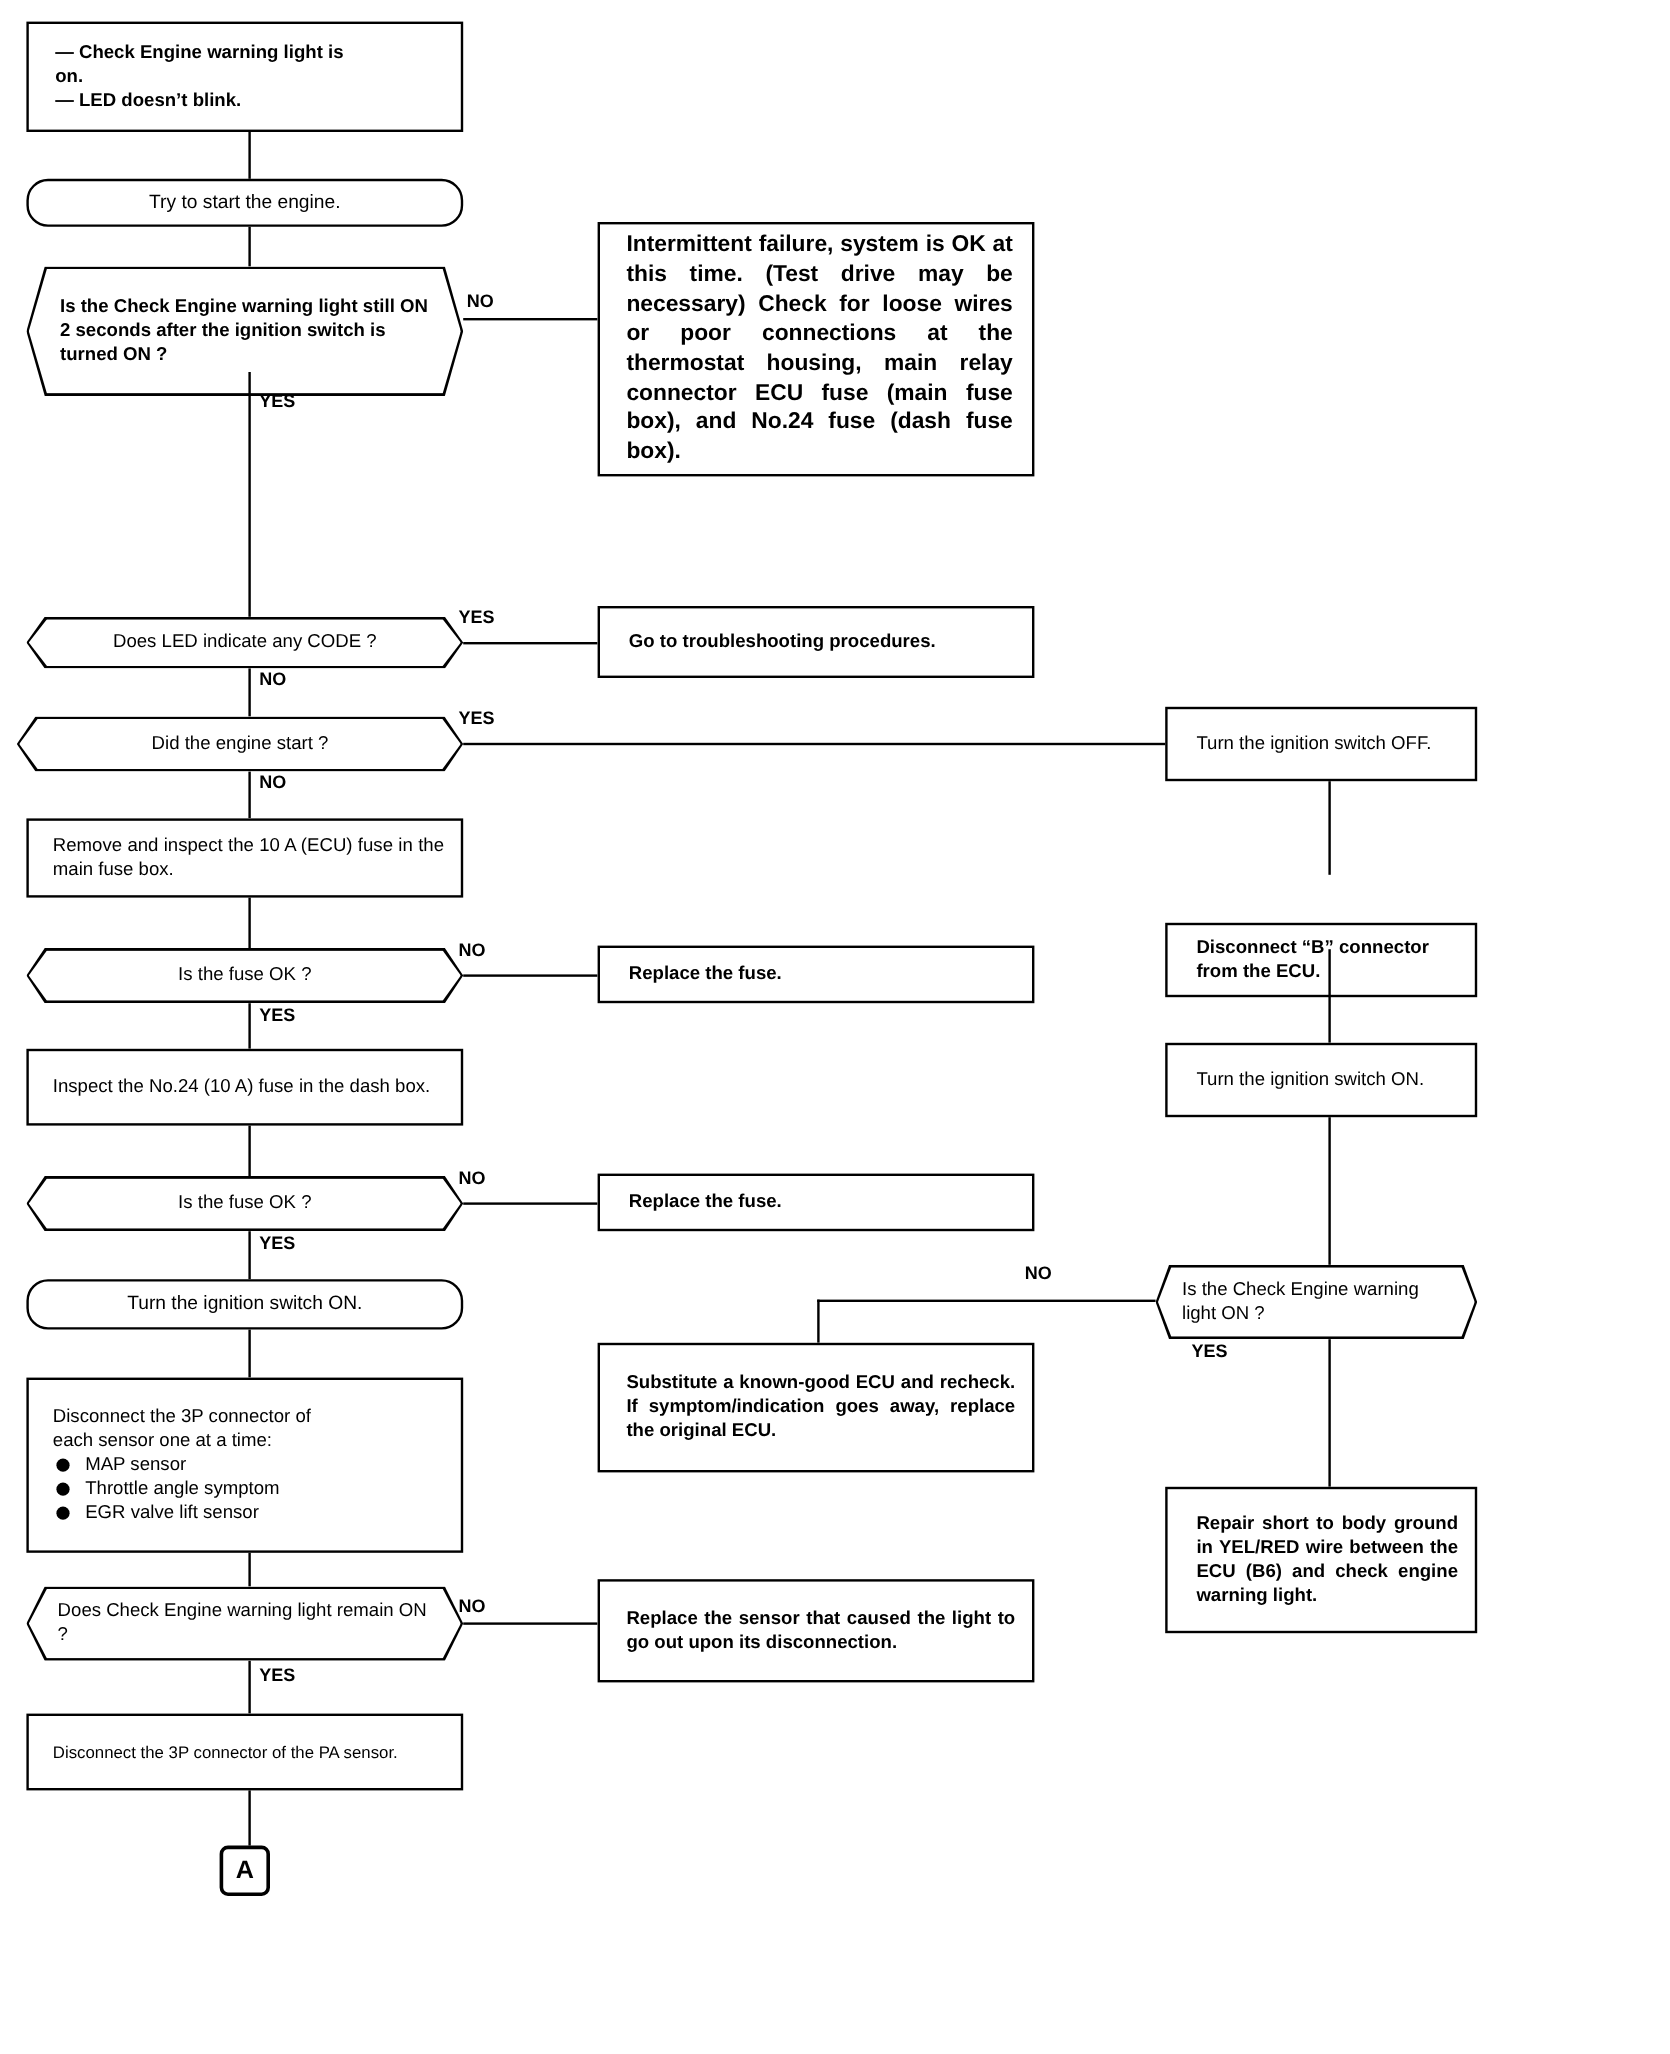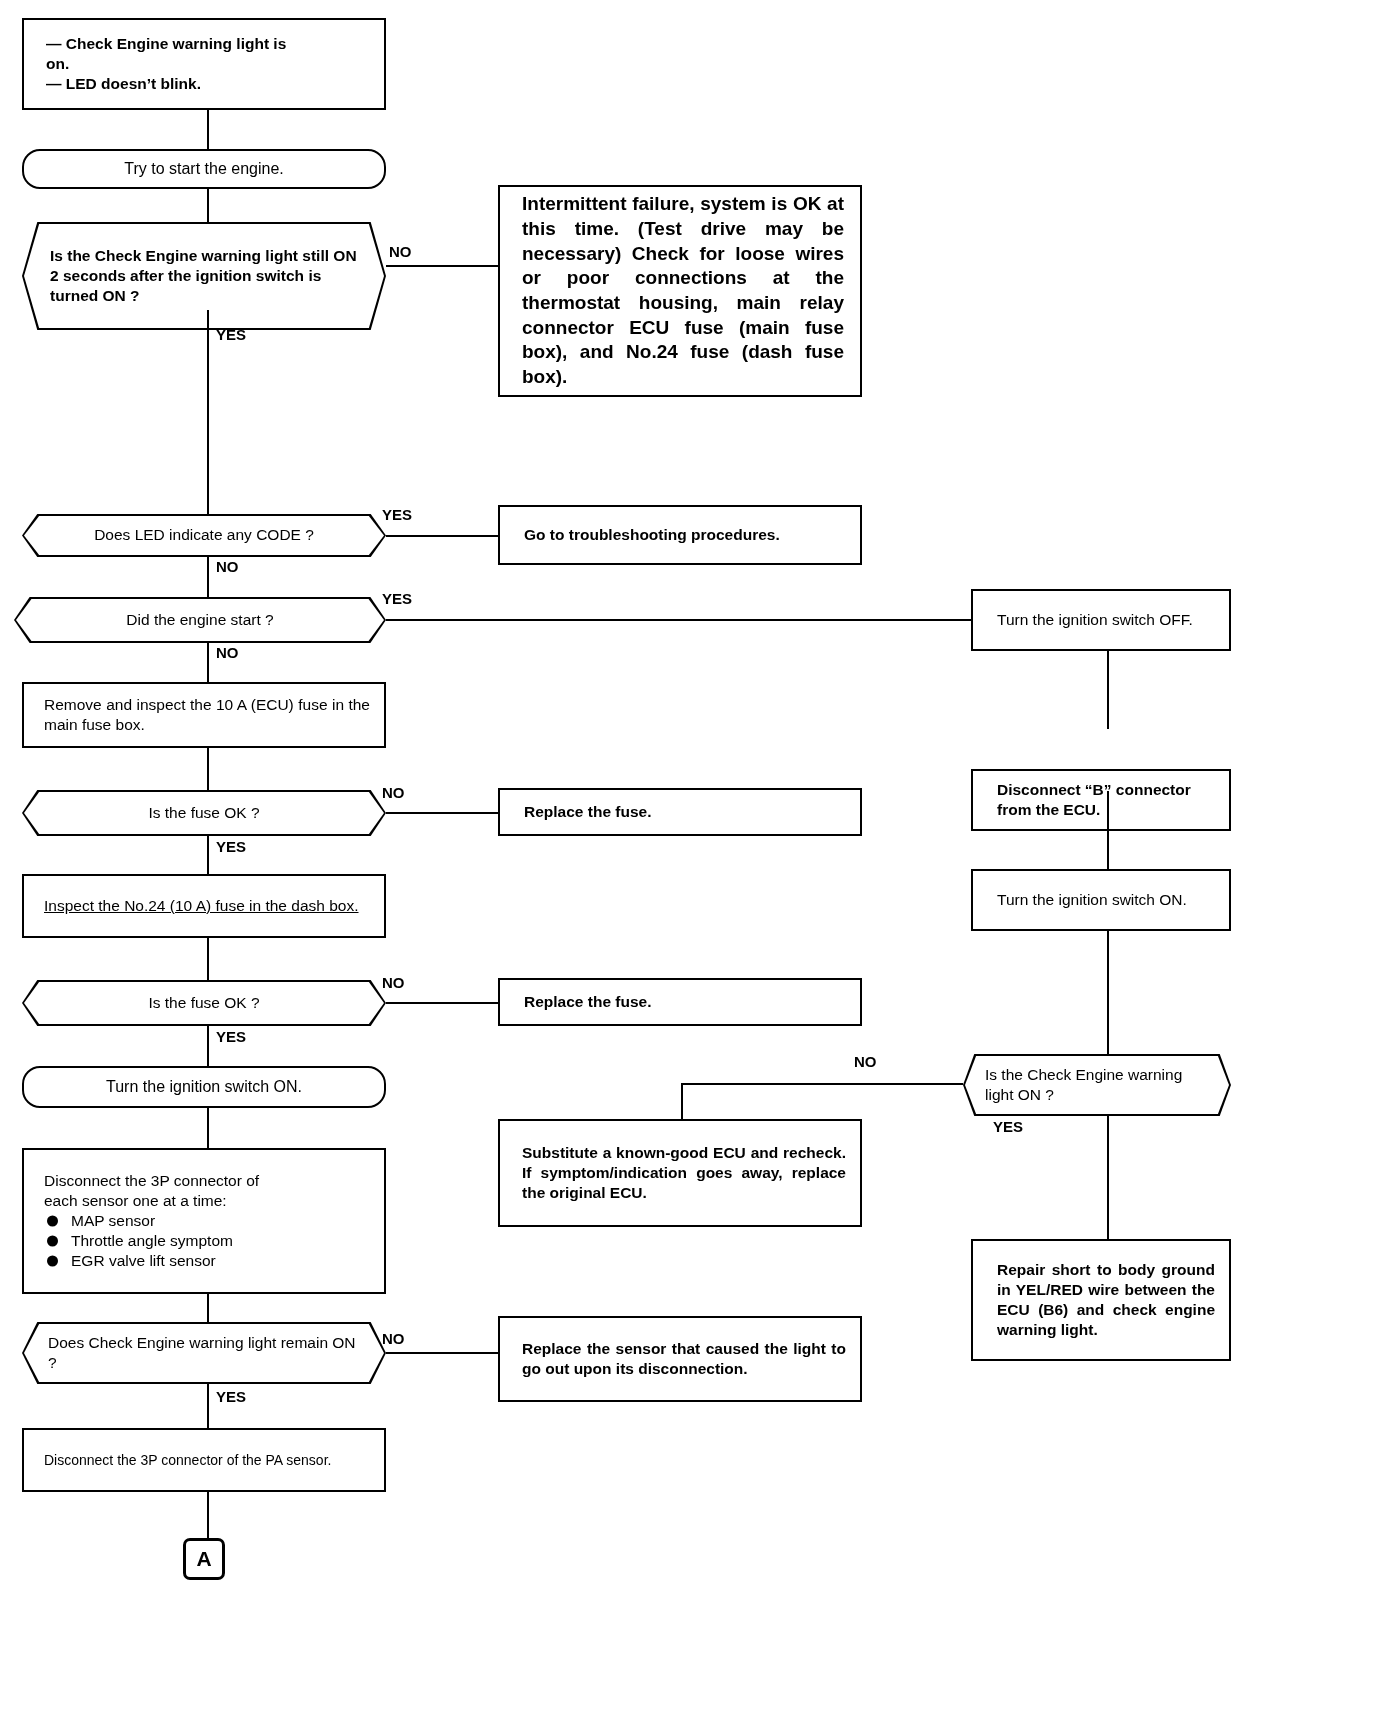--- a/index.html
+++ b/index.html
@@ -188,21 +188,21 @@
   <div class="hline" style="left:386px;top:812px;width:112px;"></div>
   <div class="blabel" style="left:382px;top:784px;font-size:15px;">NO</div>
 
   <div class="vline" style="left:207px;top:836px;height:38px;"></div>
   <div class="blabel" style="left:216px;top:838px;font-size:15px;">YES</div>
 
   <div class="box bold lft" style="left:498px;top:788px;width:364px;height:48px;font-size:15.5px;padding:0 12px 0 24px;">
     <span class="txt">Replace the fuse.</span>
   </div>
 
-  <div class="box normal lft" style="left:22px;top:874px;width:364px;height:64px;font-size:15.5px;padding:0 14px 0 20px;text-decoration:underline;">
+  <div class="box normal lft" style="left:22px;top:874px;width:364px;height:64px;font-size:15.5px;padding:0 14px 0 20px;">
     <span class="txt">Inspect the No.24 (10 A) fuse in the dash box.</span>
   </div>
 
   <div class="vline" style="left:207px;top:938px;height:42px;"></div>
 
   <div class="hex" style="left:22px;top:980px;width:364px;height:46px;font-size:15.5px;">
     <span class="hexfill"></span>
     <span class="hexinner"></span>
     <span class="hextext normal ctr" style="padding:0 26px;">Is the fuse OK ?</span>
   </div>

